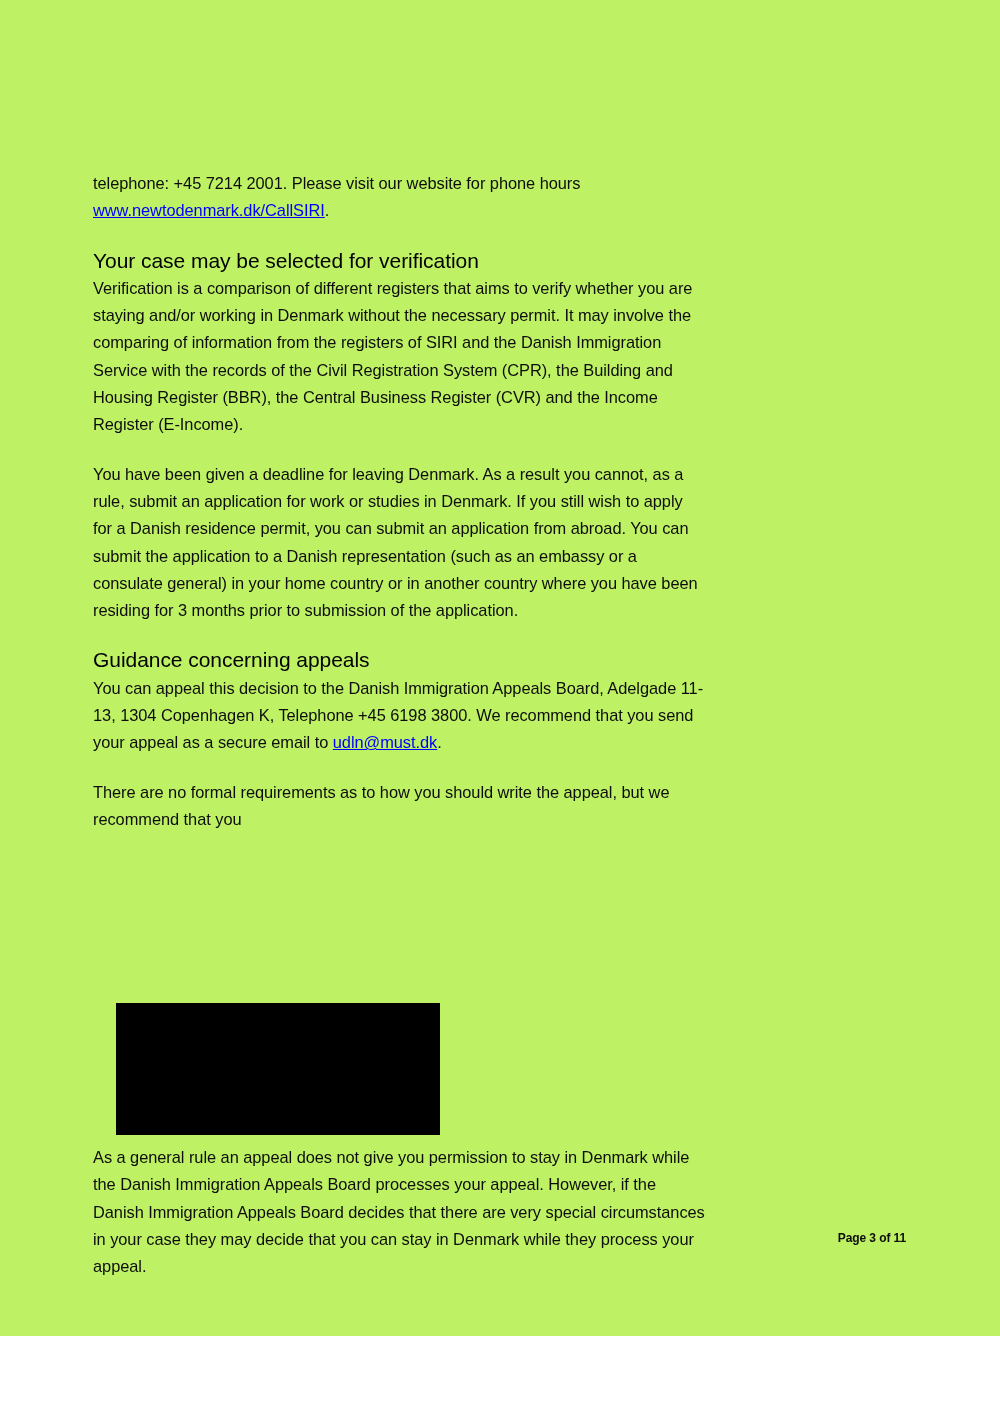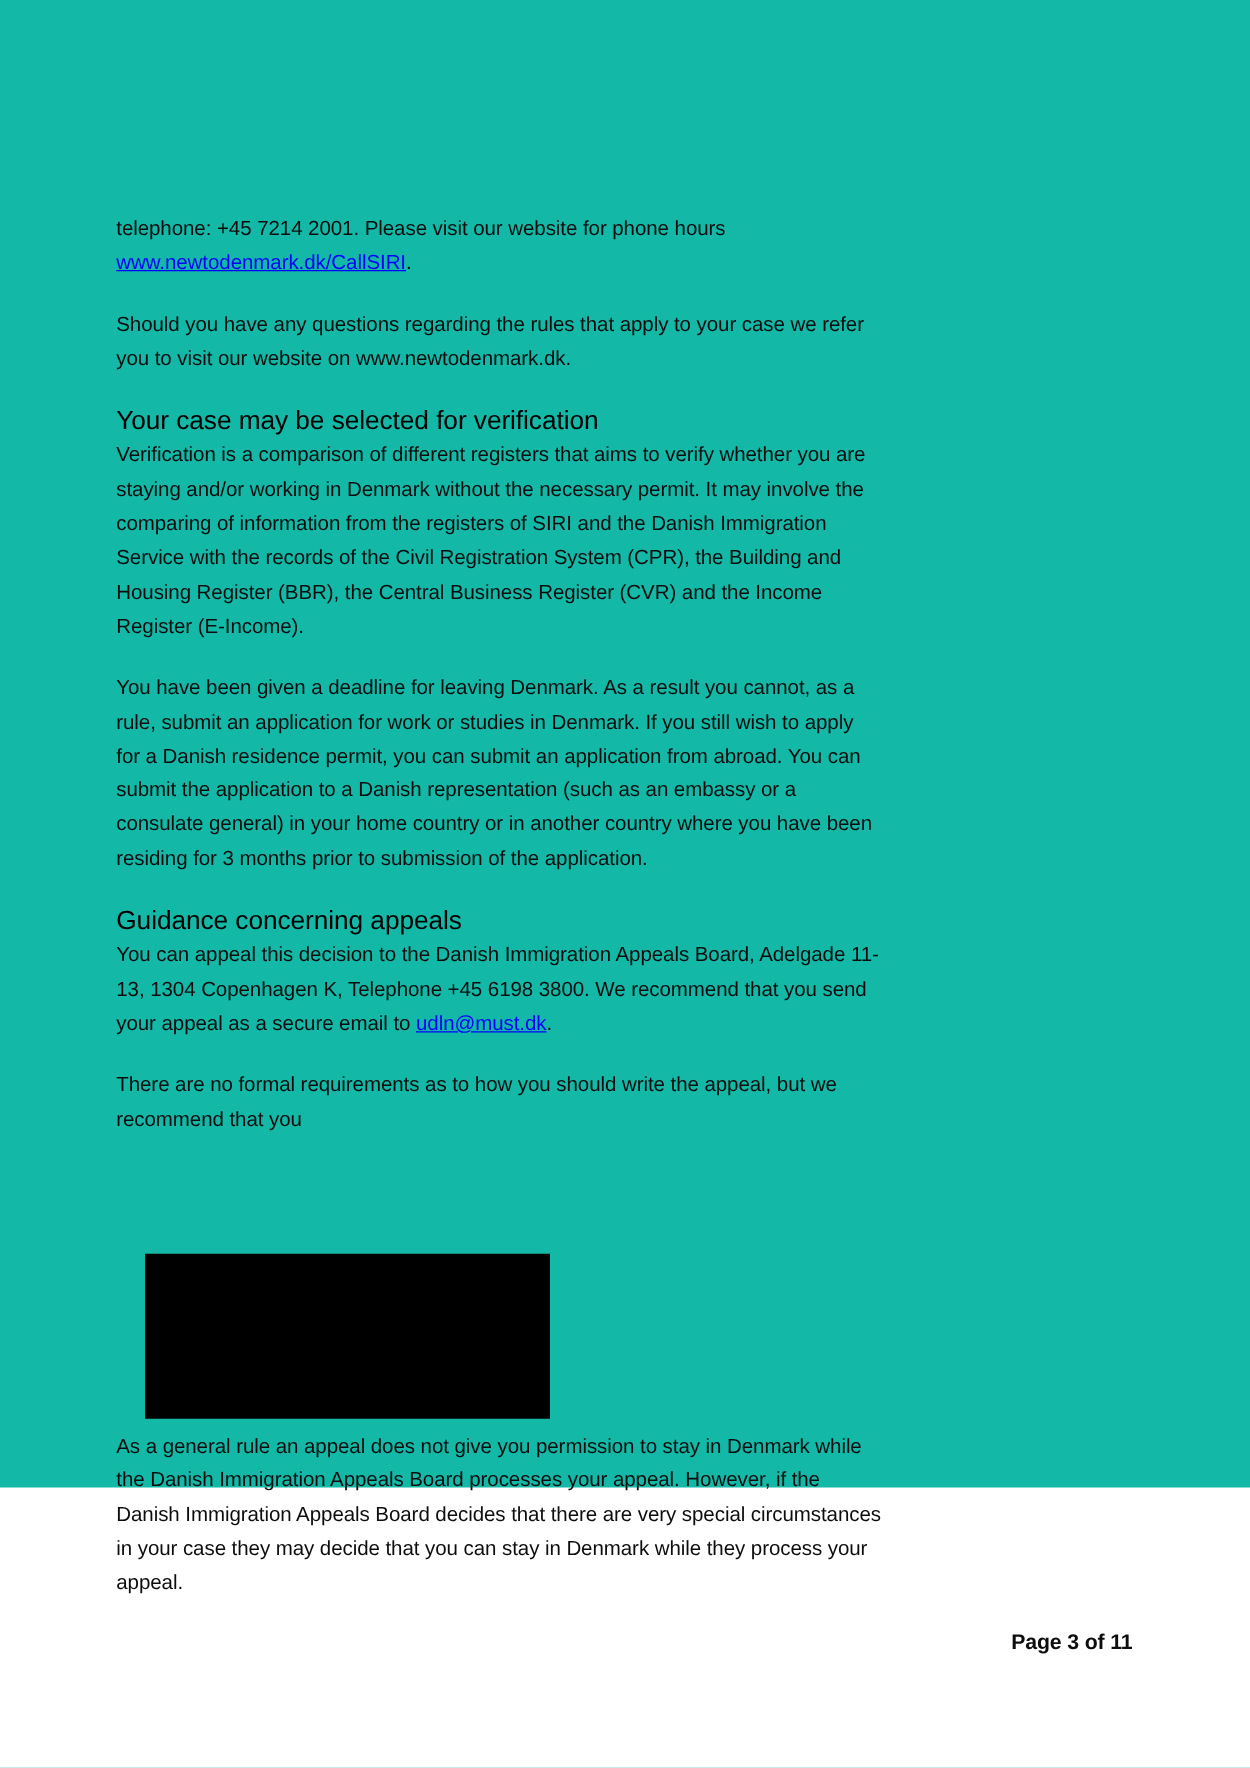--- a/index.html
+++ b/index.html
@@ -13,22 +13,22 @@
     font-family: "Liberation Sans", sans-serif;
     color: #000000;
     position: relative;
     overflow: hidden;
   }
   .page {
     position: absolute;
     left: 0;
     top: 0;
     width: 1000px;
-    height: 1190px;
-    background: #14b8a6;
+    height: 1336px;
+    background: #bef264;
   }
   .content {
     position: absolute;
     left: 93px;
     top: 170px;
     width: 612px;
   }
   p.para {
     margin: 0 0 22px 0;
     font-size: 16.4px;
@@ -59,38 +59,37 @@
     position: absolute;
     left: 116px;
     top: 1003px;
     width: 324px;
     height: 132px;
     background: #000000;
   }
   .footer {
     position: absolute;
     right: 94px;
-    top: 1306px;
-    font-size: 17px;
+    top: 1230px;
+    font-size: 12px;
     line-height: 16px;
     color: #0d0d0d;
     font-weight: bold;
     letter-spacing: -0.1px;
   }
 </style>
 </head>
 <body>
 
 <div class="page">
 
   <div class="content">
 
     <p class="para"><span>telephone: +45 7214 2001. Please visit our website for phone hours </span><a class="link" href="#">www.newtodenmark.dk/CallSIRI</a><span>.</span></p>
 
-    <p class="para">Should you have any questions regarding the rules that apply to your case we refer you to visit our website on www.newtodenmark.dk.</p>
 
     <p class="heading">Your case may be selected for verification</p>
     <p class="para">Verification is a comparison of different registers that aims to verify whether you are staying and/or working in Denmark without the necessary permit. It may involve the comparing of information from the registers of SIRI and the Danish Immigration Service with the records of the Civil Registration System (CPR), the Building and Housing Register (BBR), the Central Business Register (CVR) and the Income Register (E-Income).</p>
 
     <p class="para">You have been given a deadline for leaving Denmark. As a result you cannot, as a rule, submit an application for work or studies in Denmark. If you still wish to apply for a Danish residence permit, you can submit an application from abroad. You can submit the application to a Danish representation (such as an embassy or a consulate general) in your home country or in another country where you have been residing for 3 months prior to submission of the application.</p>
 
     <p class="heading">Guidance concerning appeals</p>
 
     <p class="para"><span>You can appeal this decision to the Danish Immigration Appeals Board, Adelgade 11-13, 1304 Copenhagen K, Telephone +45 6198 3800. We recommend that you send your appeal as a secure email to </span><a class="link" href="#">udln@must.dk</a><span>.</span></p>
 

